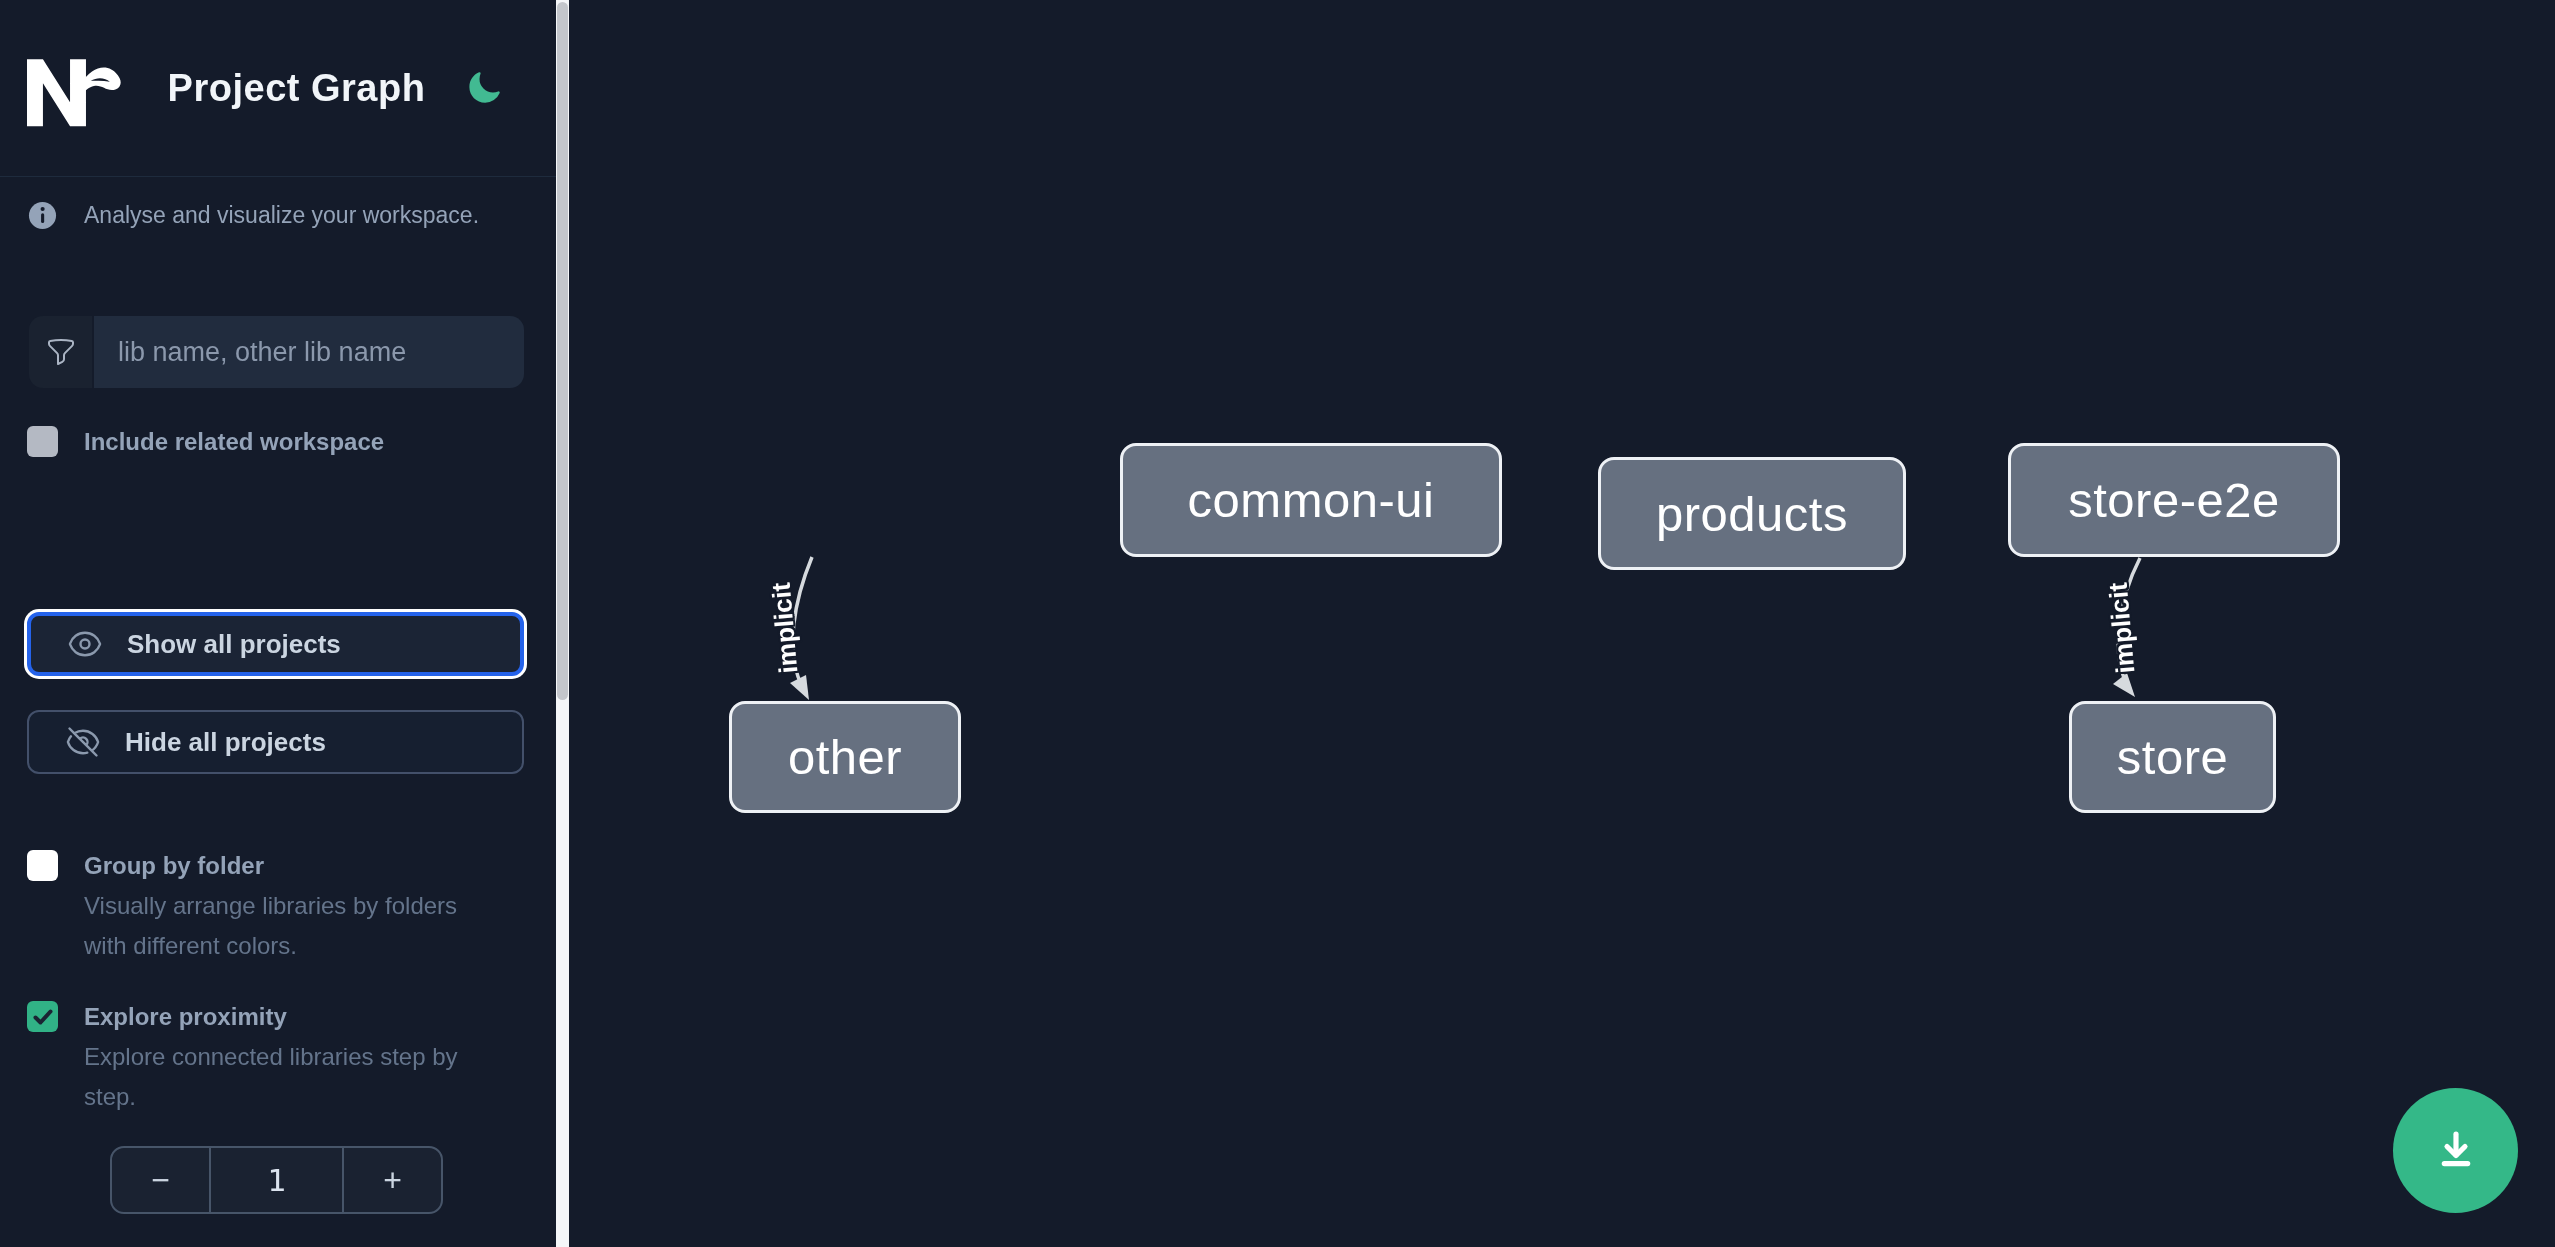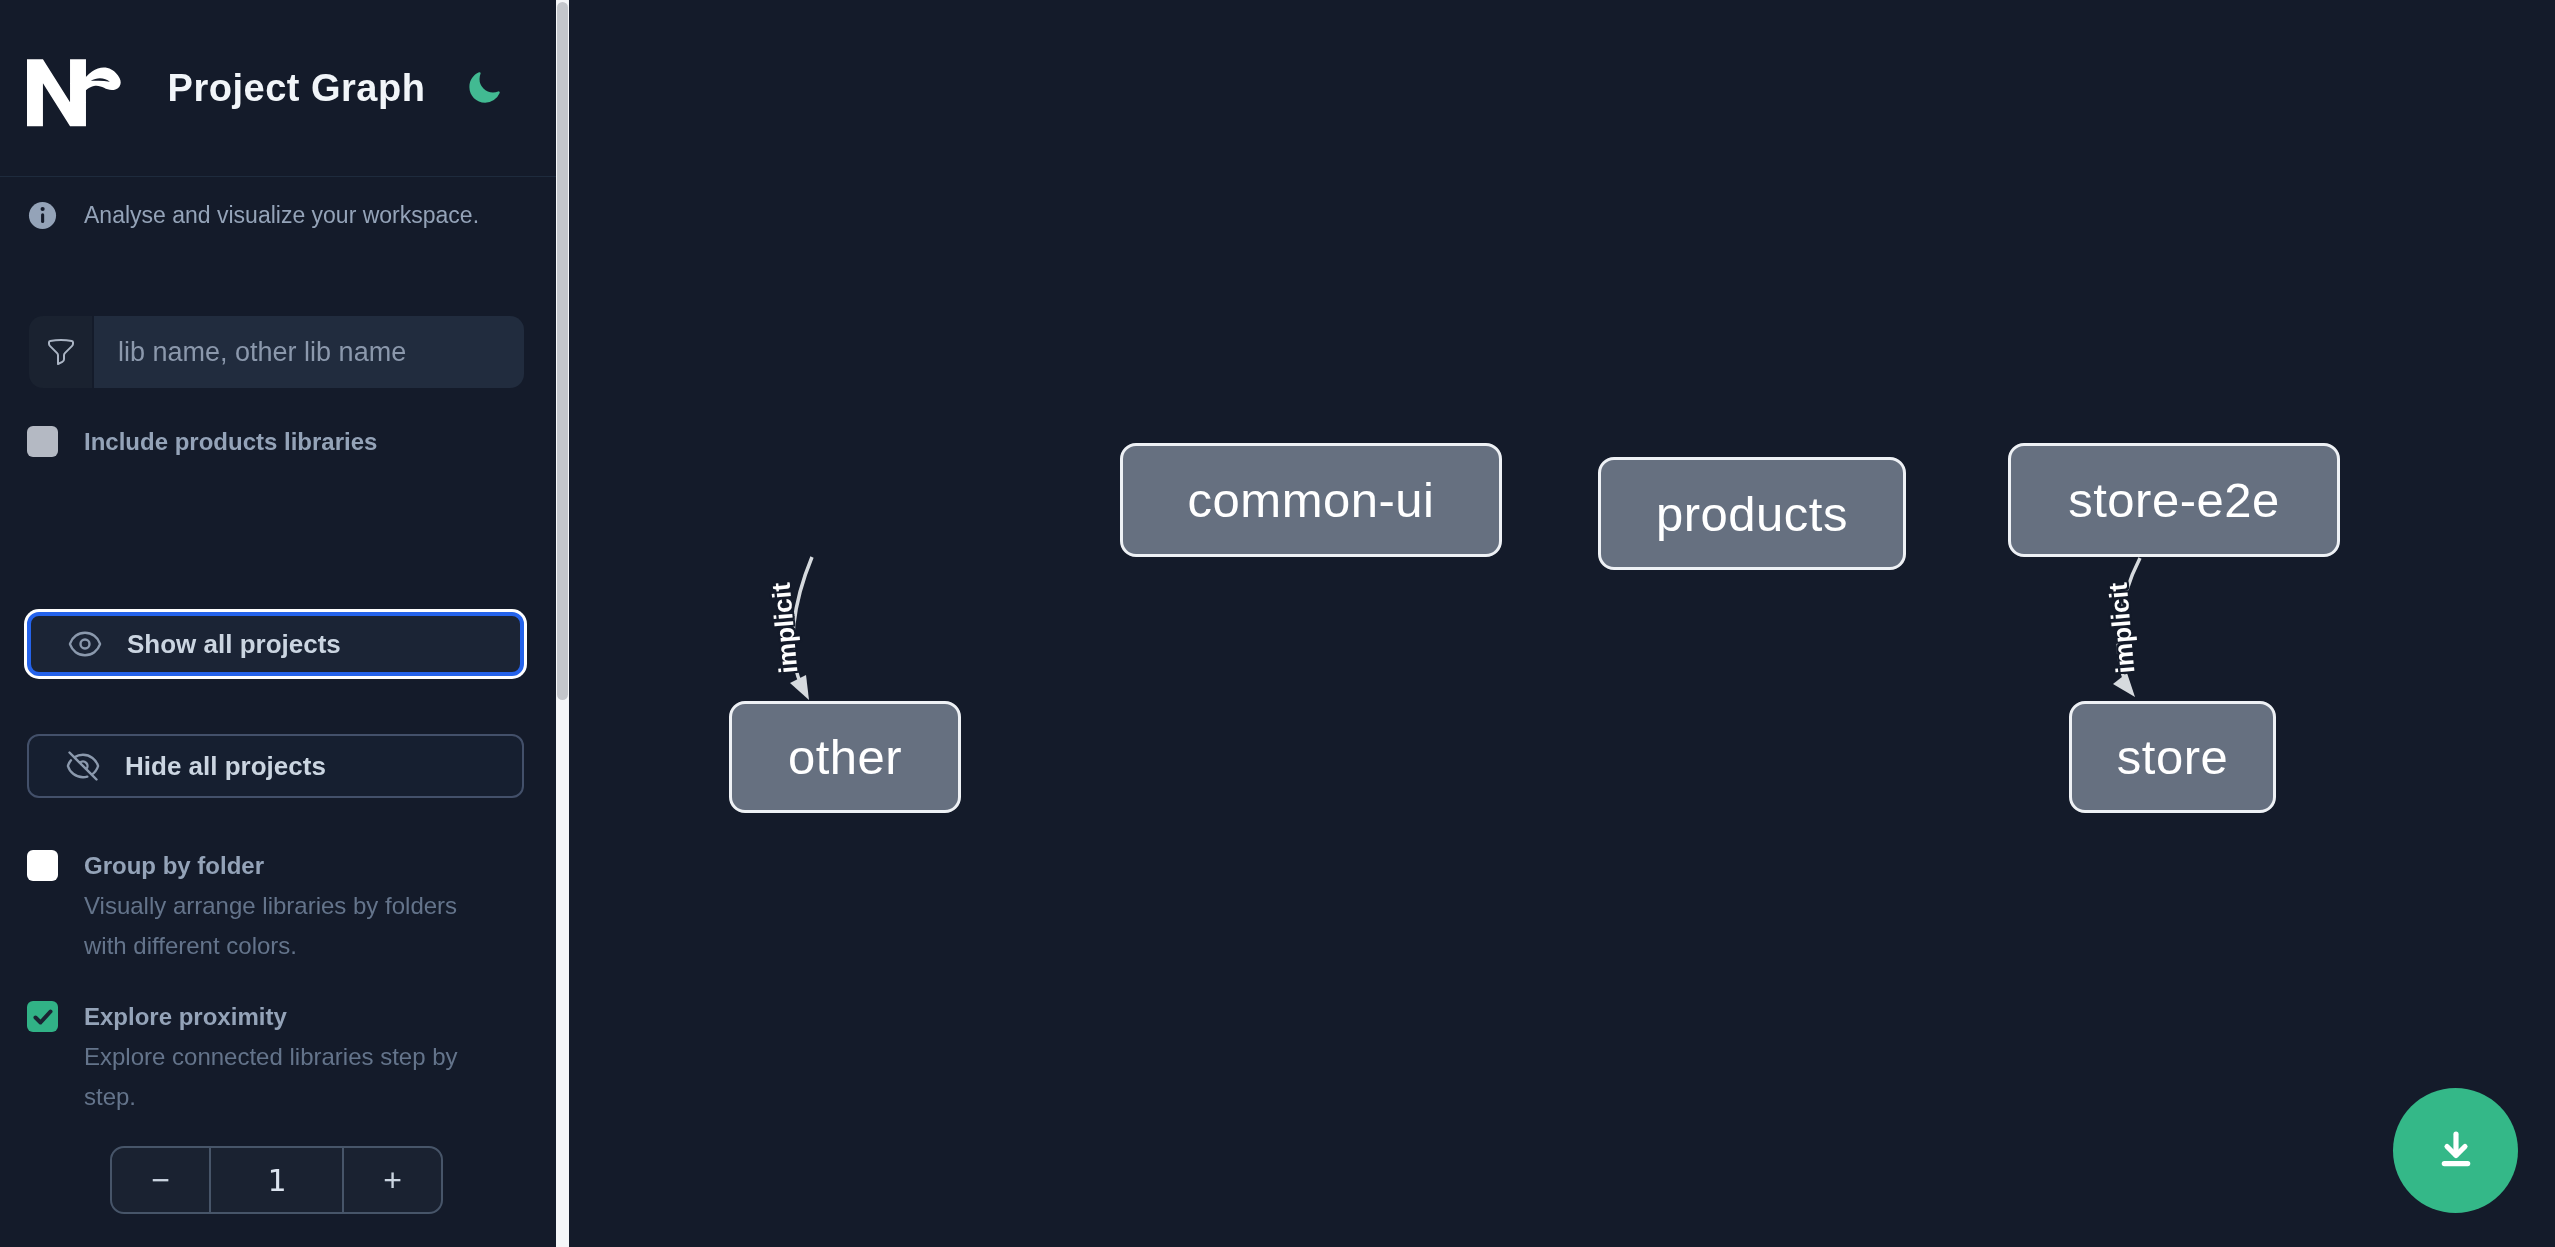--- a/index.html
+++ b/index.html
@@ -110,33 +110,33 @@
         <svg viewBox="0 0 24 24" fill="none" stroke="#aab4c3" stroke-width="1.5" stroke-linejoin="round">
           <path d="M12 3c2.755 0 5.455.232 8.083.678.533.09.917.556.917 1.096v1.044a2.25 2.25 0 01-.659 1.591l-5.432 5.432a2.25 2.25 0 00-.659 1.591v2.927a2.25 2.25 0 01-1.244 2.013L9.75 21v-6.568a2.25 2.25 0 00-.659-1.591L3.659 7.409A2.25 2.25 0 013 5.818V4.774c0-.54.384-1.006.917-1.096A48.32 48.32 0 0112 3z"></path>
         </svg>
       </div>
       <input class="search-input" type="text" placeholder="lib name, other lib name" style="">
     </div>
 
     <div class="opt-row" style="top:424px">
       <div class="opt-check check-gray"></div>
       <div class="opt-texts">
-        <div class="opt-label">Include products libraries</div>
+        <div class="opt-label">Include related workspace</div>
       </div>
     </div>
 
     <div class="sb-btn focused" style="top:612px">
       <svg viewBox="0 0 24 24" fill="none" stroke="#8b99ad" stroke-width="1.6" stroke-linecap="round" stroke-linejoin="round">
         <path d="M2.04 12.32a1.01 1.01 0 010-.64C3.42 7.51 7.36 4.5 12 4.5s8.58 3.01 9.96 7.18a1.01 1.01 0 010 .64C20.58 16.49 16.64 19.5 12 19.5S3.42 16.49 2.04 12.32z"></path>
         <circle cx="12" cy="12" r="3"></circle>
       </svg>
       <span>Show all projects</span>
     </div>
 
-    <div class="sb-btn" style="top:734px">
+    <div class="sb-btn" style="top:710px">
       <svg viewBox="0 0 24 24" fill="none" stroke="#8b99ad" stroke-width="1.6" stroke-linecap="round" stroke-linejoin="round">
         <path d="M3.98 8.223A10.477 10.477 0 001.934 12C3.226 16.338 7.244 19.5 12 19.5c.993 0 1.953-.138 2.863-.395M6.228 6.228A10.45 10.45 0 0112 4.5c4.756 0 8.773 3.162 10.065 7.498a10.523 10.523 0 01-4.293 5.774M6.228 6.228L3 3m3.228 3.228l3.65 3.65m7.894 7.894L21 21m-3.228-3.228l-3.65-3.65m0 0a3 3 0 10-4.243-4.243m4.242 4.242L9.88 9.88"></path>
       </svg>
       <span>Hide all projects</span>
     </div>
 
     <div class="opt-row" style="top:848px">
       <div class="opt-check check-white"></div>
       <div class="opt-texts">
         <div class="opt-label">Group by folder</div>

